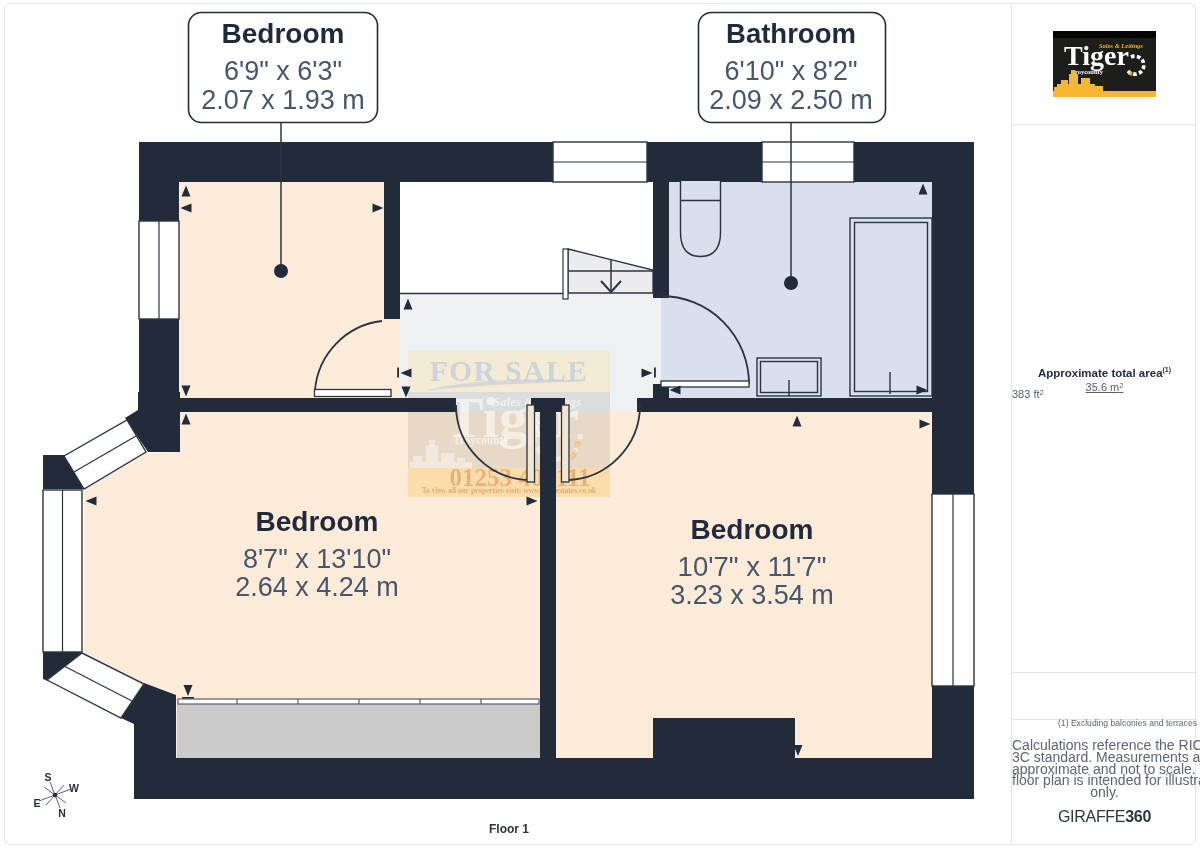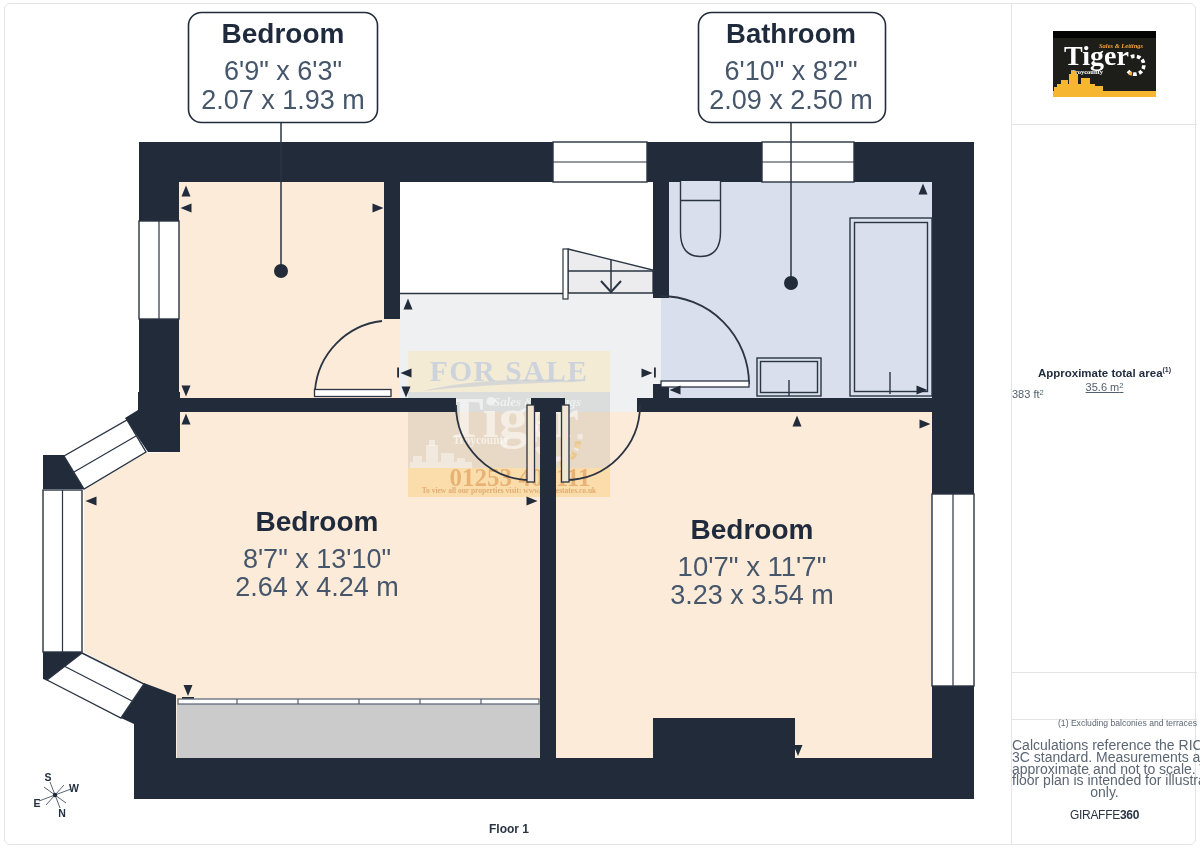--- a/index.html
+++ b/index.html
@@ -274,15 +274,15 @@
   <div class="abs" style="left:0;top:363px;width:185px;text-align:center;font-size:11.5px;font-weight:bold;color:#1f2b3d;">Approximate total area<span style="font-size:7px;vertical-align:5px;">(1)</span></div>
 
   <div class="abs" style="left:0;top:385px;width:185px;text-align:left;font-size:11px;color:#515f6e;">383 ft<span style="font-size:7.5px;vertical-align:3px;">2</span></div>
 
   <div class="abs" style="left:0;top:378px;width:185px;text-align:center;font-size:11px;color:#515f6e;text-decoration:underline;">35.6 m<span style="font-size:7.5px;vertical-align:3px;">2</span></div>
 
   <div class="abs" style="left:0;top:687px;width:185px;text-align:right;font-size:8.6px;color:#5b6674;margin-top:28px;">(1) Excluding balconies and terraces</div>
 
   <div class="abs" style="left:0px;top:737px;width:185px;text-align:center;font-size:14px;line-height:11.8px;color:#5b6674;white-space:nowrap;">Calculations reference the RICS IPMS<br>3C standard. Measurements are<br>approximate and not to scale. This<br>floor plan is intended for illustration<br>only.</div>
 
-  <div class="abs" style="left:0;top:805px;width:185px;text-align:center;font-size:12px;letter-spacing:-0.3px;color:#2a3442;">GIRAFFE<b>360</b></div>
+  <div class="abs" style="left:0;top:805px;width:185px;text-align:center;font-size:16px;letter-spacing:-0.3px;color:#2a3442;">GIRAFFE<b>360</b></div>
 </div>
 </div>
 
 </body></html>

